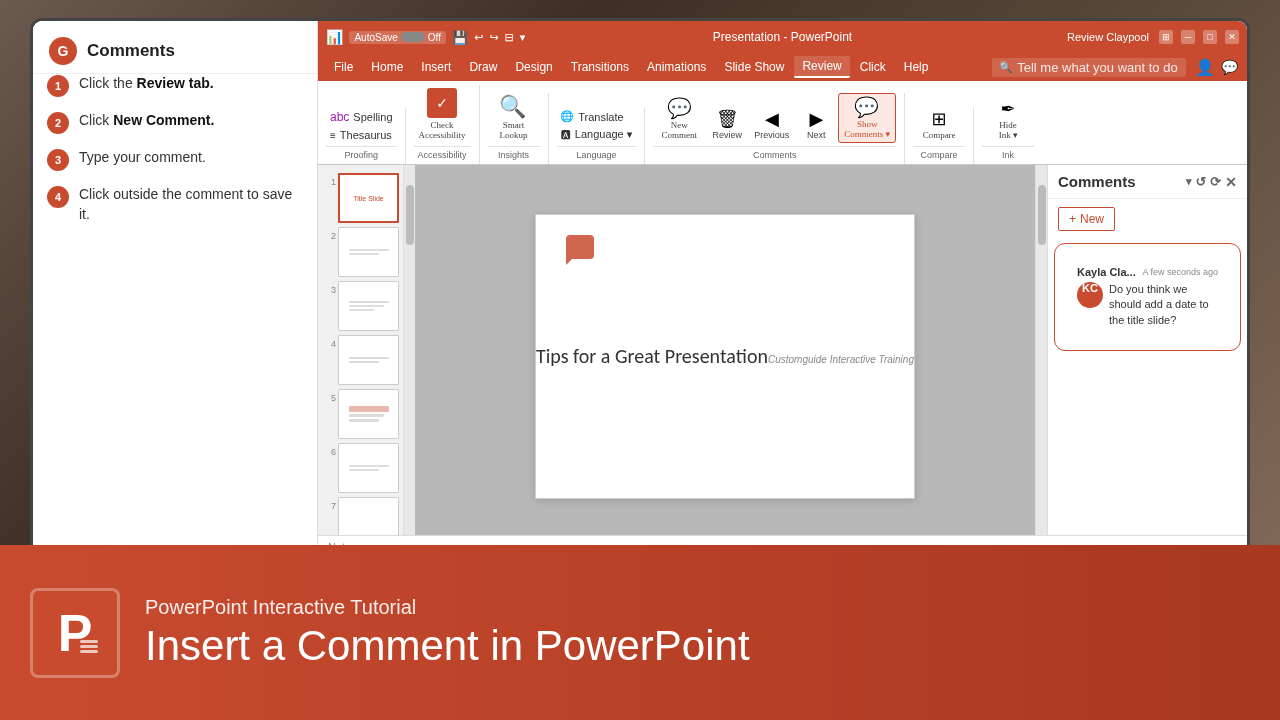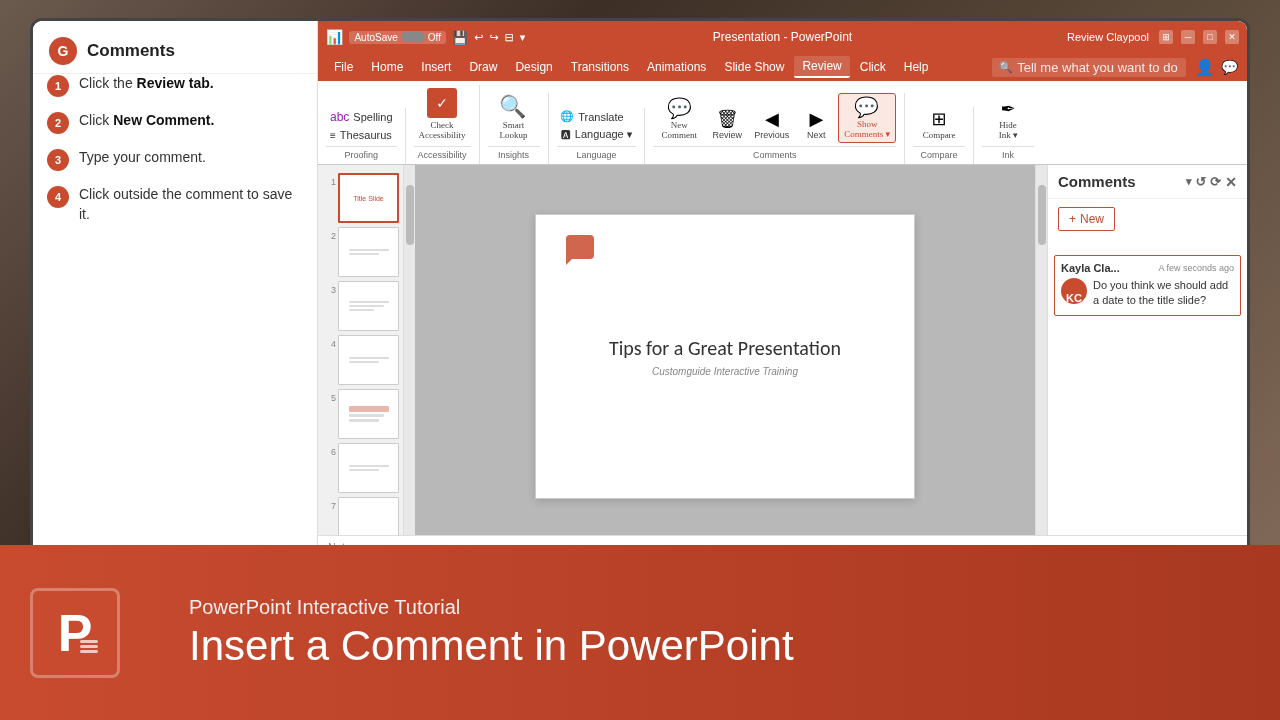--- a/index.html
+++ b/index.html
@@ -293,21 +293,21 @@
     .slide {
       width: 380px;
       height: 285px;
       background: white;
       border: 1px solid #ccc;
       box-shadow: 0 2px 8px rgba(0,0,0,0.15);
       position: relative;
       display: flex;
       align-items: center;
       justify-content: center;
-      flex-direction: column;
+      flex-direction: row;
       margin-top: 12px;
     }
 
     .comment-bubble {
       position: absolute;
       top: 20px; left: 30px;
       width: 28px; height: 24px;
       background: #c84b2f;
       border-radius: 4px 4px 4px 0;
       opacity: 0.85;
@@ -365,24 +365,24 @@
       border: 1px solid #c84b2f;
       border-radius: 2px;
       color: #c84b2f;
       font-size: 12px;
       cursor: pointer;
       display: flex; align-items: center; gap: 4px;
       width: fit-content;
     }
 
     .comment-thread {
-      margin: 16px 6px;
+      margin: 4px 6px;
       border: 1px solid #c84b2f;
-      border-radius: 2px;
-      padding: 6px;
+      border-radius: 11px;
+      padding: 22px;
       background: #fff;
     }
 
     .comment-meta {
       display: flex; align-items: center; justify-content: space-between;
       margin-bottom: 4px;
     }
 
     .comment-author {
       font-size: 11px; font-weight: 600; color: #333;
@@ -394,21 +394,21 @@
 
     .comment-body {
       display: flex; gap: 6px; align-items: flex-start;
     }
 
     .comment-avatar {
       width: 26px; height: 26px; min-width: 26px;
       border-radius: 50%;
       background: #c84b2f;
       overflow: hidden;
-      display: flex; align-items: flex-end; justify-content: center;
+      display: flex; align-items: flex-start; justify-content: center;
     }
 
     .comment-text {
       font-size: 11px; color: #333; line-height: 1.4;
     }
 
     
     .notes-bar {
       height: 22px;
       background: white;
@@ -466,21 +466,20 @@
     }
 
     .pp-logo-line {
       width: 18px; height: 3px;
       background: rgba(255,255,255,0.7);
       border-radius: 2px;
     }
 
     .tutorial-text {
       flex: 1;
-      margin-left: 44px;
     }
 
     .tutorial-subtitle {
       font-size: 20px; color: rgba(255,255,255,0.9); font-weight: 400;
       margin-bottom: 4px;
     }
 
     .tutorial-title {
       font-size: 42px; color: white; font-weight: 300;
       line-height: 1.1;

